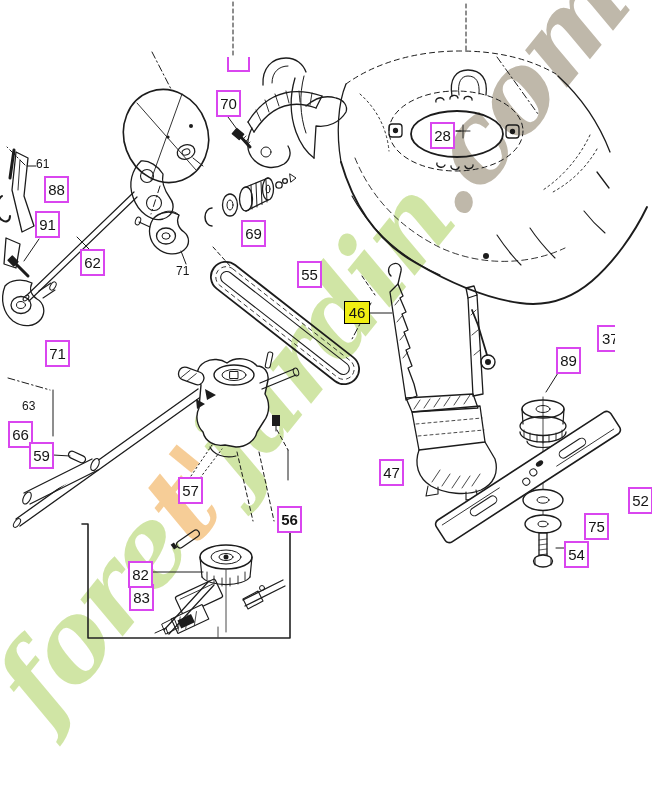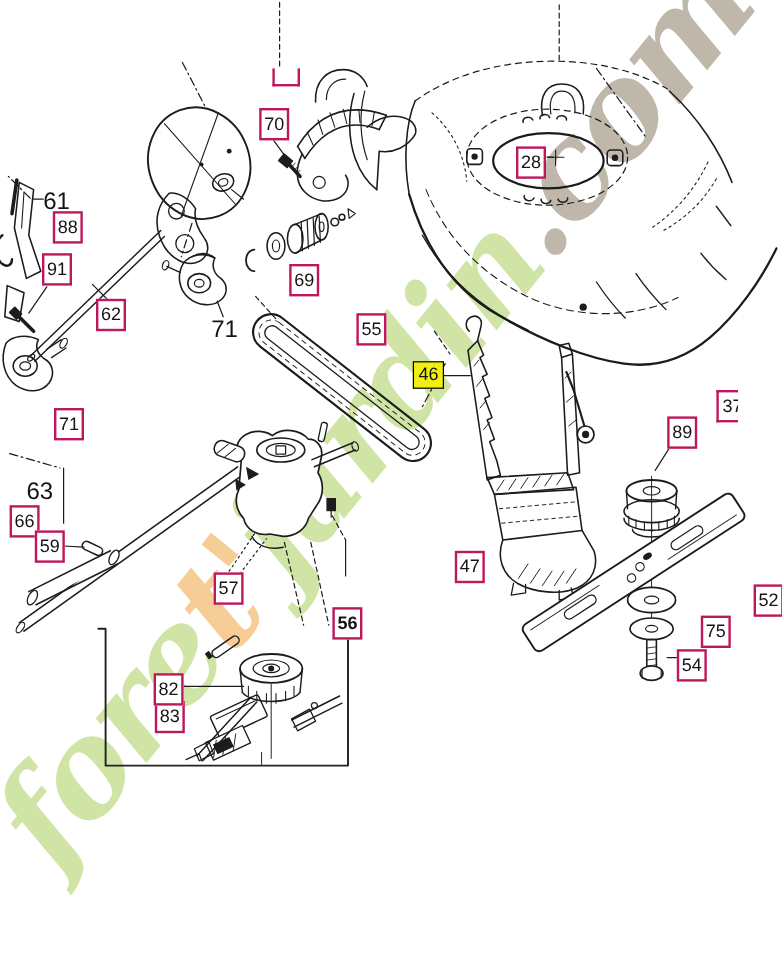--- a/index.html
+++ b/index.html
@@ -5,24 +5,24 @@
   html,body{margin:0;padding:0;background:#fff;}
   .stage{position:relative;width:652px;height:800px;overflow:hidden;background:#ffffff;
          font-family:"Liberation Sans",sans-serif;}
   .watermark{position:absolute;left:62px;top:628px;height:112px;line-height:112px;
              transform-origin:0 100%;transform:rotate(-51deg);
              font-family:"DejaVu Serif",serif;font-style:italic;font-weight:bold;
              font-size:108px;letter-spacing:-3px;white-space:nowrap;opacity:.92;
              pointer-events:none;}
   svg.art{position:absolute;left:0;top:0;}
   #labels .plabel{position:absolute;box-sizing:border-box;width:25px;height:27px;
-         border:2px solid #be185d;background:#fff;color:#141414;
+         border:2px solid #d946ef;background:#fff;color:#141414;
          font:15px/1 "Liberation Sans",sans-serif;
          display:flex;align-items:center;justify-content:center;}
-  #labels .plabel.plain{border:none;background:transparent;width:auto;height:auto;font-size:20px;}
+  #labels .plabel.plain{border:none;background:transparent;width:auto;height:auto;font-size:12px;}
   #labels .plabel.highlight{background:#f0ee12;border:1px solid #000000;width:26px;height:23px;text-align:center;}
   #labels .plabel.clipped{width:18px;border-right:none;overflow:hidden;
          justify-content:flex-start;padding-left:3px;margin-top:32px;}
   #labels .plabel.fragment{width:23px;height:15px;border-top:none;background:#fff;}
 </style>
 </head>
 <body>
 
 <div class="stage">
 

